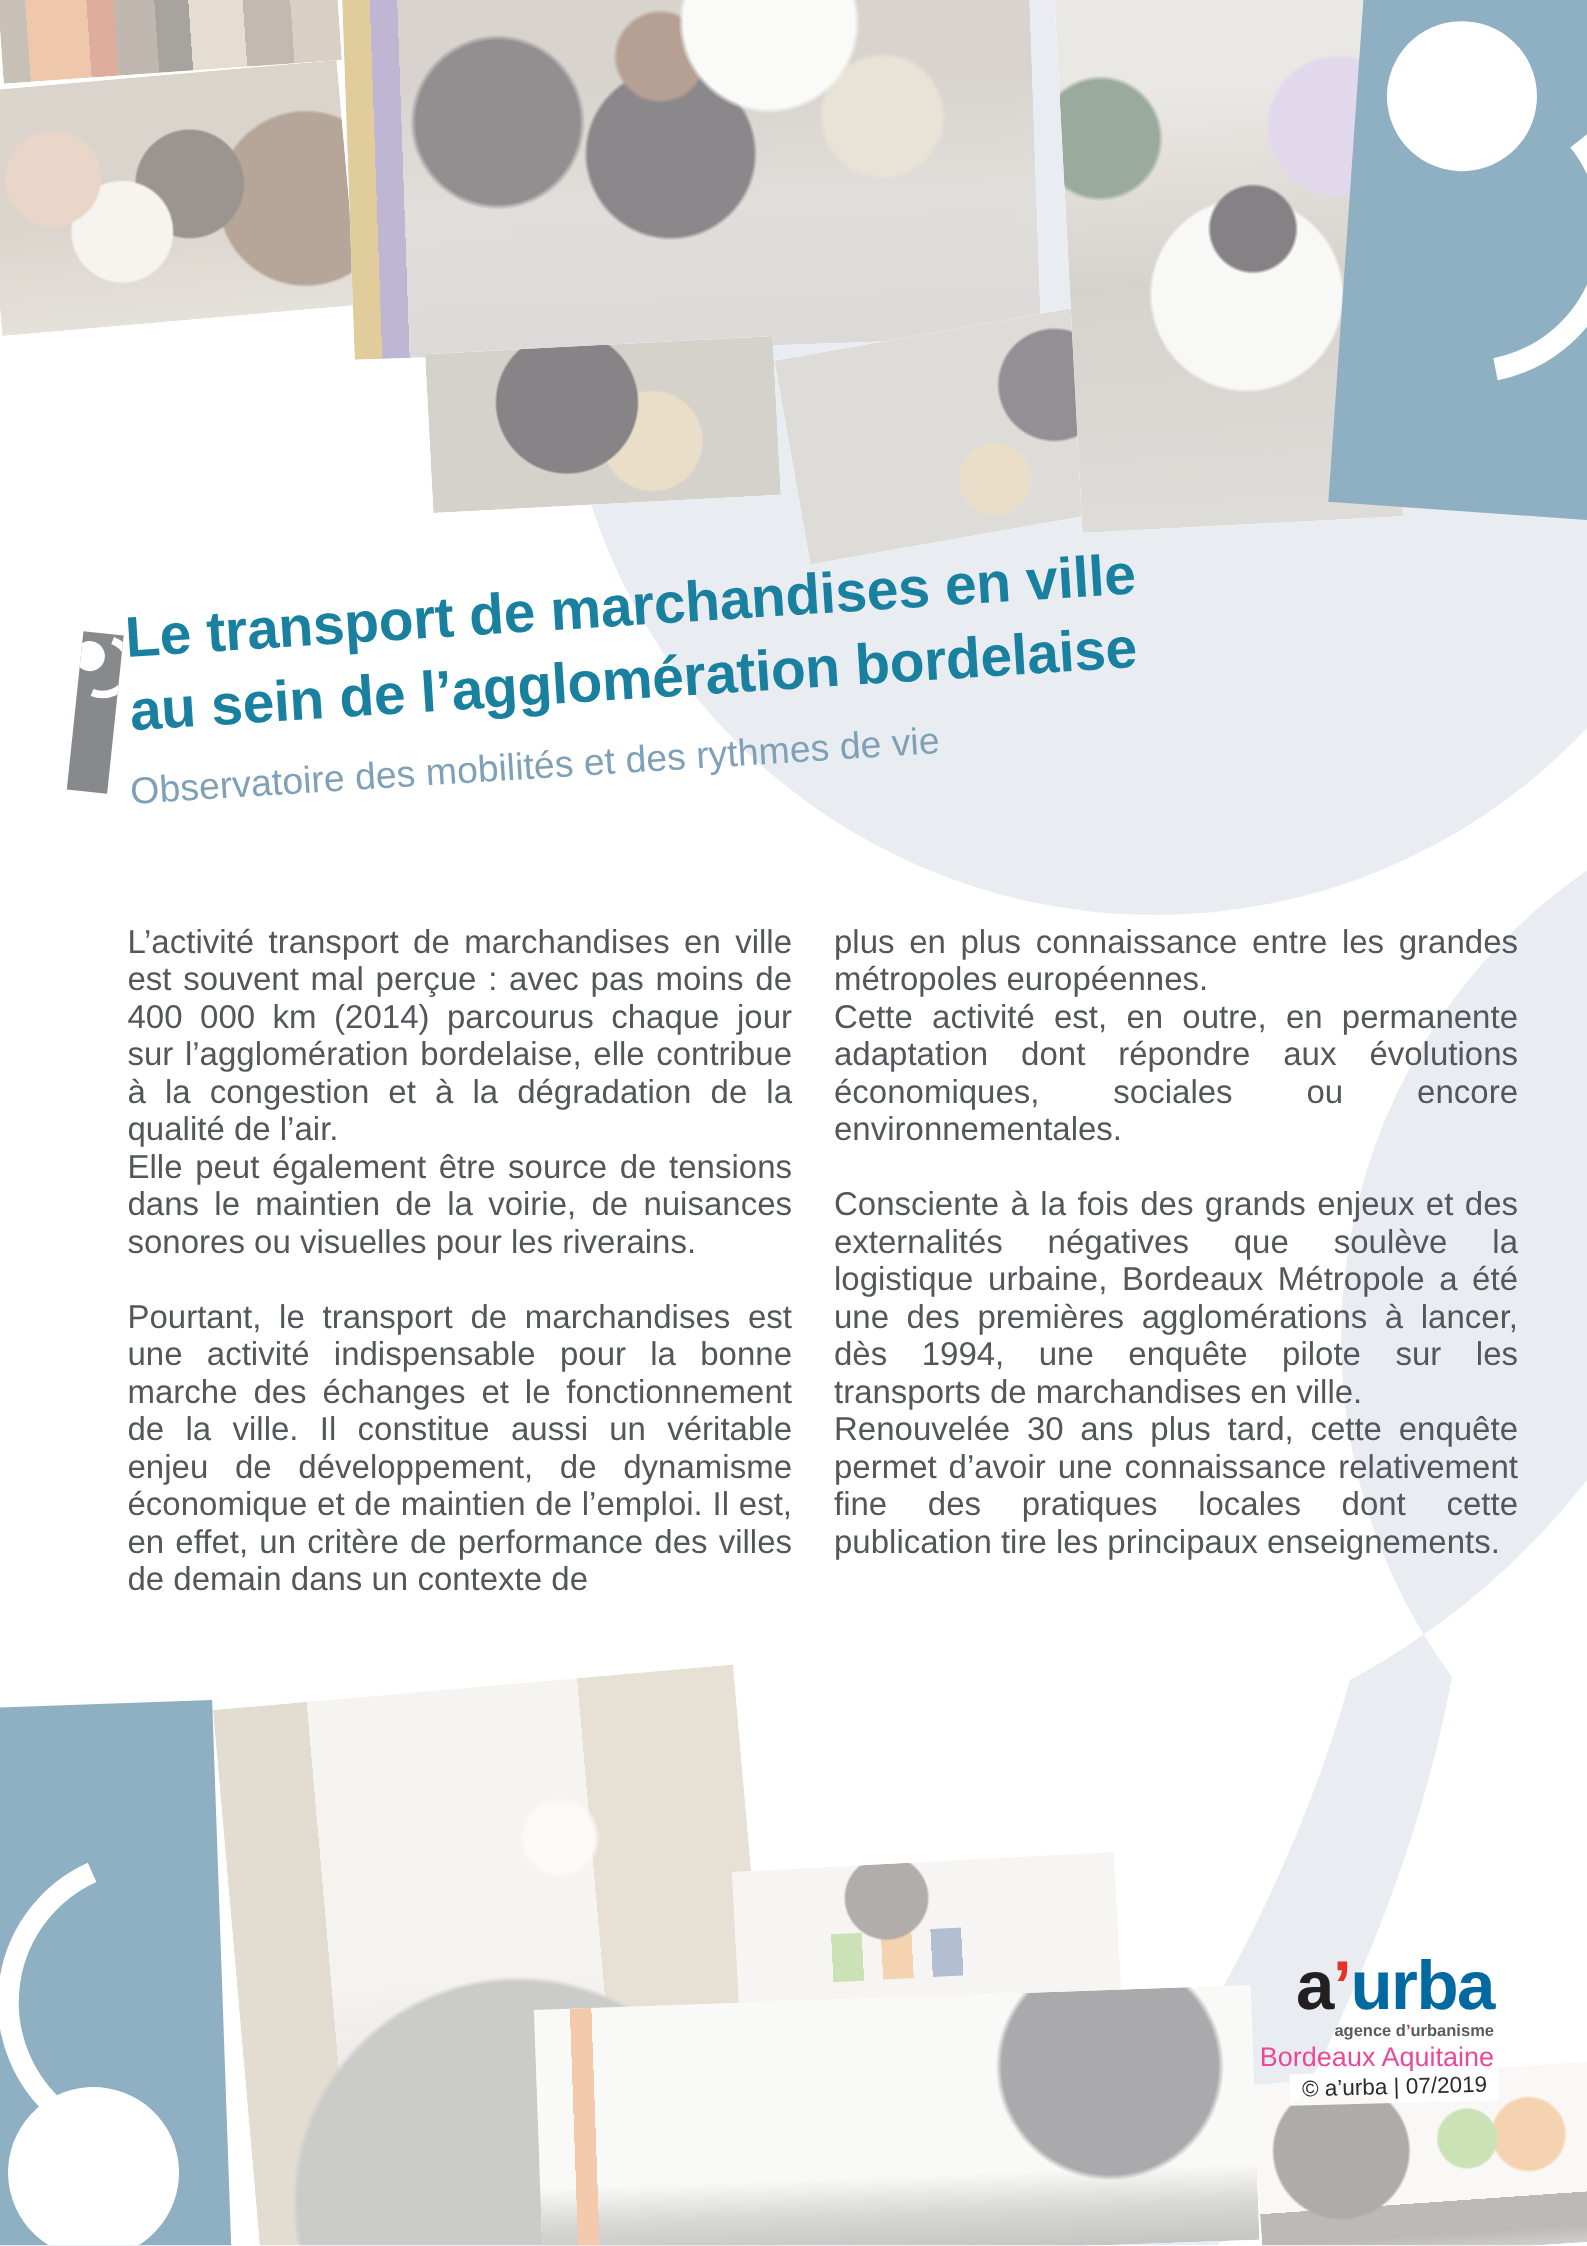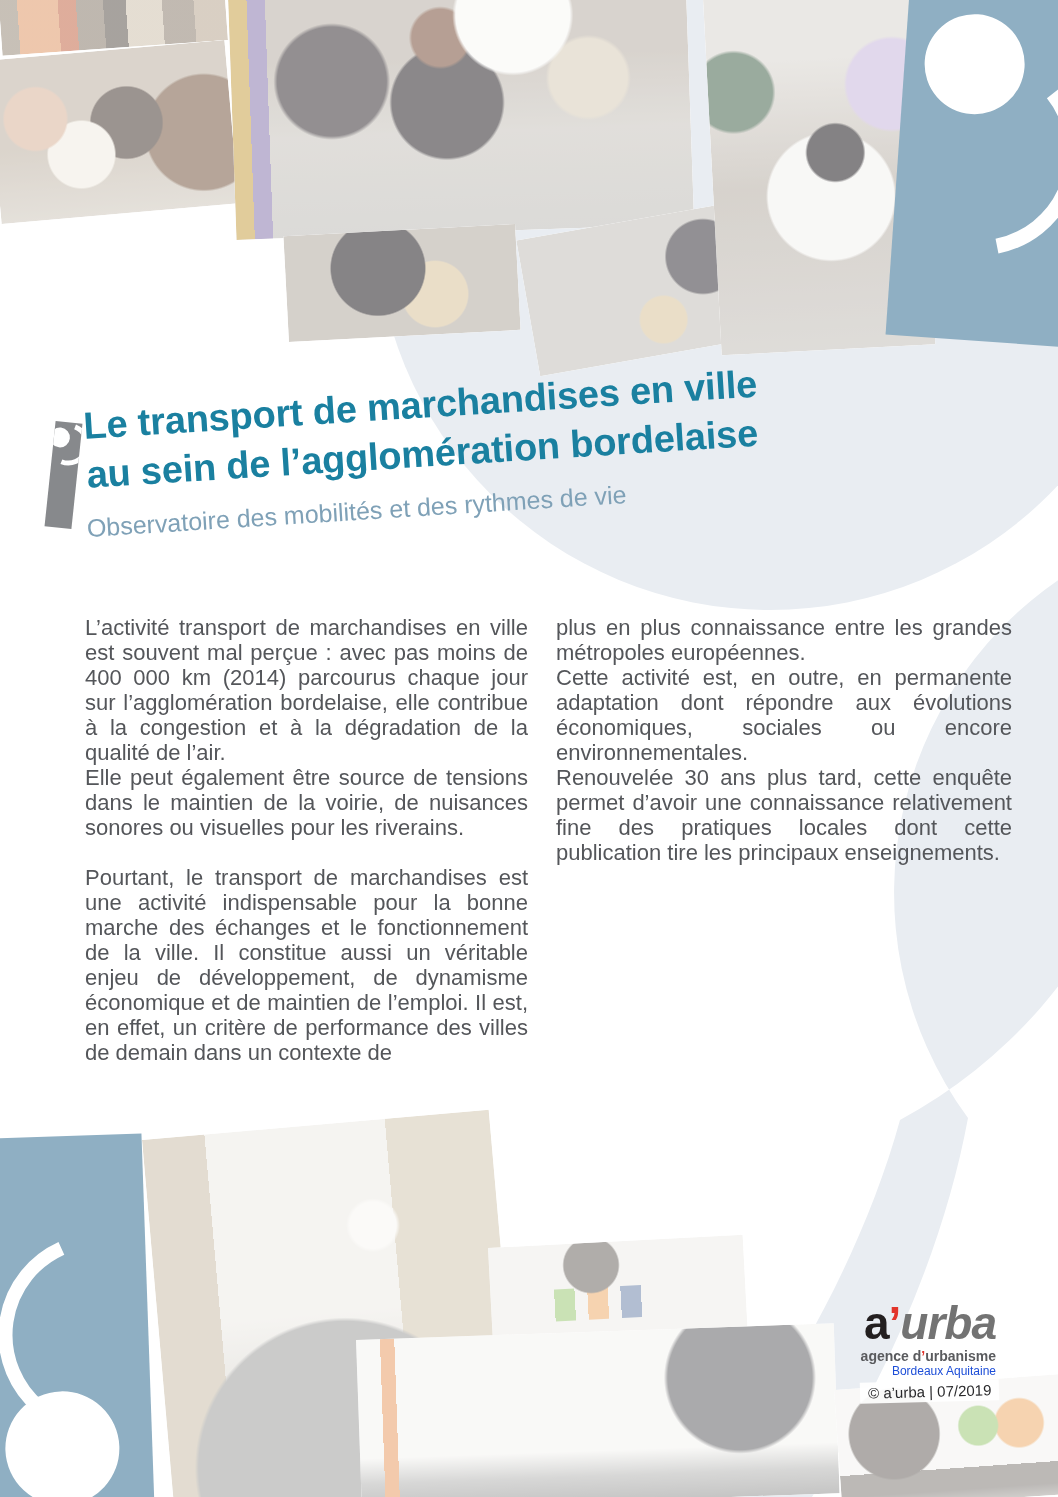--- a/index.html
+++ b/index.html
@@ -98,23 +98,23 @@
   .col p{margin:0;}
   .col p.gap{margin-top:25px;}
   .col-left{left:85px;width:443px;}
   .col-right{left:556px;width:456px;}
 
   
   .logo{position:absolute;left:836px;top:1300px;width:160px;z-index:4;text-align:right;line-height:1;}
   .logo .word{font-size:46px;font-weight:800;letter-spacing:-1px;white-space:nowrap;}
   .logo .lg-black{color:#231f20;}
   .logo .lg-red{color:#e2342b;}
-  .logo .lg-gray{color:#737373;font-style:italic;}
-  .logo .tag1{margin-top:3px;font-size:14px;font-weight:bold;color:#5a5b5e;}
-  .logo .tag2{margin-top:2px;font-size:12px;color:#1d4ed8;}
+  .logo .lg-gray{color:#0369a1;}
+  .logo .tag1{margin-top:3px;font-size:11px;font-weight:bold;color:#5a5b5e;}
+  .logo .tag2{margin-top:2px;font-size:18px;color:#ec4899;}
   .credit{position:absolute;left:860px;top:1381px;z-index:4;transform:rotate(-1.5deg);
           background:rgba(255,255,255,.92);color:#2a2a2c;font-size:15px;
           padding:2px 8px;white-space:nowrap;}
 </style>
 </head>
 <body>
 
 <div id="page">
 
   <svg id="watermark" width="1058" height="1497" viewBox="0 0 1058 1497">
@@ -168,20 +168,21 @@
   <div class="subtitle">Observatoire des mobilités et des rythmes de vie</div>
 
   <div class="col col-left">
     <p>L’activité transport de marchandises en ville est souvent mal perçue : avec pas moins de 400 000 km (2014) parcourus chaque jour sur l’agglomération bordelaise, elle contribue à la congestion et à la dégradation de la qualité de l’air.</p>
     <p>Elle peut également être source de tensions dans le maintien de la voirie, de nuisances sonores ou visuelles pour les riverains.</p>
     <p class="gap">Pourtant, le transport de marchandises est une activité indispensable pour la bonne marche des échanges et le fonctionnement de la ville. Il constitue aussi un véritable enjeu de développement, de dynamisme économique et de maintien de l’emploi. Il est, en effet, un critère de performance des villes de demain dans un contexte de</p>
   </div>
   <div class="col col-right">
     <p>plus en plus connaissance entre les grandes métropoles européennes.</p>
     <p>Cette activité est, en outre, en permanente adaptation dont répondre aux évolutions économiques, sociales ou encore environnementales.</p>
+    <p class="gap">Consciente à la fois des grands enjeux et des externalités négatives que soulève la logistique urbaine, Bordeaux Métropole a été une des premières agglomérations à lancer, dès 1994, une enquête pilote sur les transports de marchandises en ville.</p>
     <p>Renouvelée 30 ans plus tard, cette enquête permet d’avoir une connaissance relativement fine des pratiques locales dont cette publication tire les principaux enseignements.</p>
   </div>
 
   <div>
     <div class="photo dim b1">
         <div class="ph-fill f-b1"></div>
       </div>
     <div class="photo dim b2">
         <div class="ph-fill f-b2"></div>
       </div>

